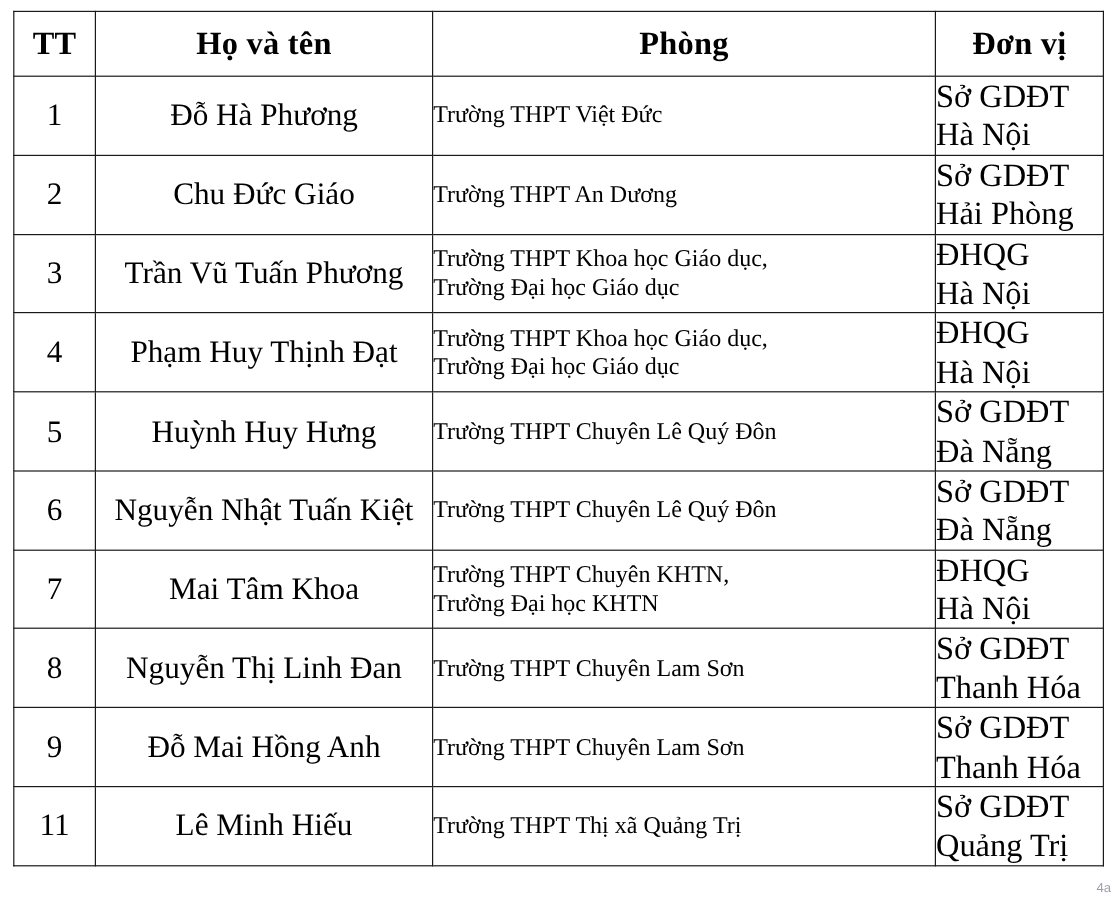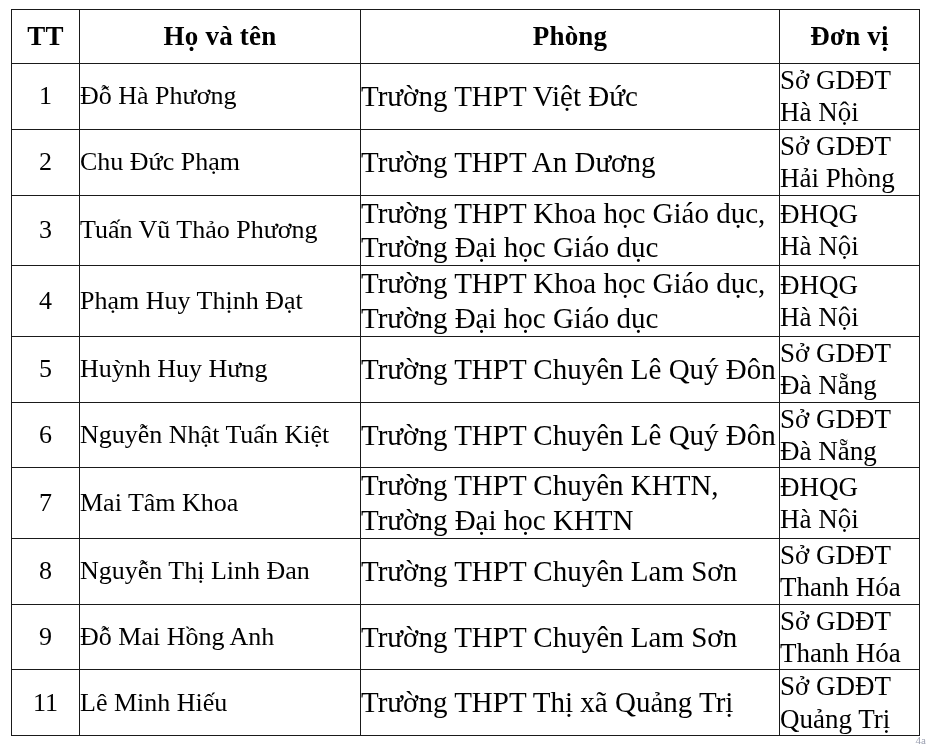--- a/index.html
+++ b/index.html
@@ -61,29 +61,29 @@
 
   table.roster tbody tr { height: 62px; }
 
   td.cell-tt {
     text-align: center;
     font-size: 26px;
     line-height: 1.15;
   }
 
   td.cell-name {
-    text-align: left;
+    text-align: center;
     font-size: 26px;
     line-height: 1.15;
     padding-left: 13px;
   }
 
   td.cell-school {
     text-align: left;
-    font-size: 29px;
+    font-size: 20px;
     line-height: 1.2;
     padding-left: 12px;
   }
 
   td.cell-unit {
     text-align: left;
     font-size: 27px;
     line-height: 1.2;
     padding-left: 10px;
   }
@@ -94,21 +94,21 @@
   
   .scan-mark {
     position: absolute;
     right: 6px;
     bottom: 2px;
     width: 16px;
     height: 12px;
     font-size: 11px;
     line-height: 12px;
     color: #8a8fa3;
-    font-family: Liberation Serif, serif;
+    font-family: Liberation Sans, sans-serif;
     text-align: right;
     opacity: 0.85;
   }
 </style>
 </head>
 <body>
 
 <div class="sheet">
 
   <table class="roster">
@@ -133,32 +133,32 @@
           <td class="cell-school">
             <span class="ln">Trường THPT Việt Đức</span>
           </td>
           <td class="cell-unit">
             <span class="ln">Sở GDĐT</span>
             <span class="ln2">Hà Nội</span>
           </td>
         </tr>
         <tr>
           <td class="cell-tt">2</td>
-          <td class="cell-name">Chu Đức Phạm</td>
+          <td class="cell-name">Chu Đức Giáo</td>
           <td class="cell-school">
             <span class="ln">Trường THPT An Dương</span>
           </td>
           <td class="cell-unit">
             <span class="ln">Sở GDĐT</span>
             <span class="ln2">Hải Phòng</span>
           </td>
         </tr>
         <tr>
           <td class="cell-tt">3</td>
-          <td class="cell-name">Tuấn Vũ Thảo Phương</td>
+          <td class="cell-name">Trần Vũ Tuấn Phương</td>
           <td class="cell-school">
             <span class="ln">Trường THPT Khoa học Giáo dục,</span>
             <span class="ln2">Trường Đại học Giáo dục</span>
           </td>
           <td class="cell-unit">
             <span class="ln">ĐHQG</span>
             <span class="ln2">Hà Nội</span>
           </td>
         </tr>
         <tr>

